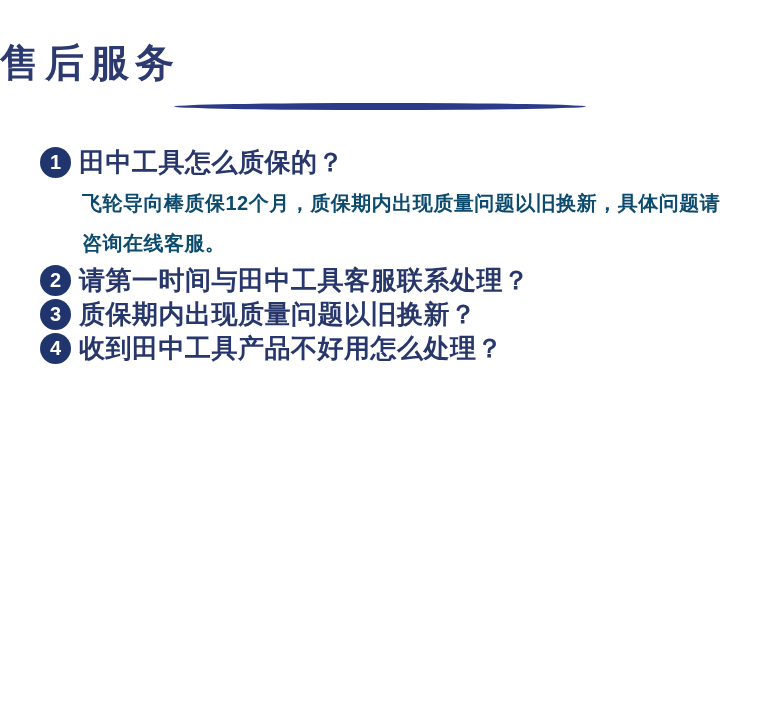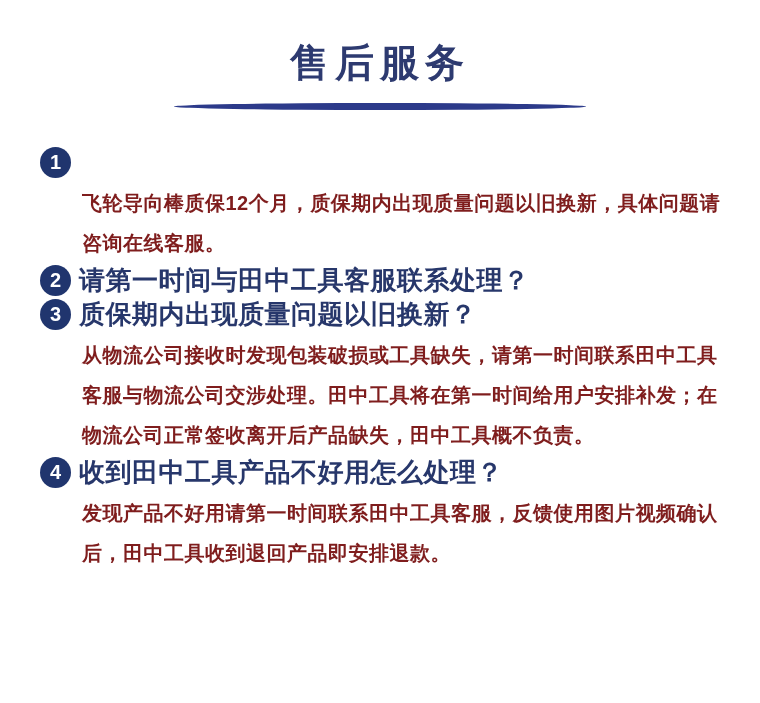--- a/index.html
+++ b/index.html
@@ -12,21 +12,20 @@
     width: 760px;
     height: 703px;
     margin: 0 auto;
     background: #ffffff;
     overflow: hidden;
     font-family: "Liberation Sans", "DejaVu Sans", sans-serif;
     box-sizing: border-box;
   }
   .title {
     margin: 42px 0 0 0;
-    text-align: center;
     font-size: 39px;
     line-height: 42px;
     font-weight: bold;
     letter-spacing: 6px;
     color: #2d3a70;
   }
   .divider {
     width: 412px;
     height: 7px;
     margin: 19px auto 0 auto;
@@ -63,68 +62,67 @@
     color: #27376b;
     white-space: nowrap;
   }
   .a-text {
     width: 640px;
     margin: 4px 0 0 42px;
     font-size: 20px;
     font-weight: bold;
     letter-spacing: 0.5px;
     line-height: 40px;
-    color: #7f1d1d;
+    color: #0c4a6e;
     word-break: break-all;
     overflow-wrap: break-word;
   }
 </style>
 </head>
 <body>
 
 <div class="page">
 
   <h1 class="title">售后服务</h1>
 
   <div class="divider"></div>
 
   <div class="faq">
 
     <div class="faq-item">
       <div class="q-row">
         <span class="badge">
             <span>1</span>
           </span>
+        <span class="q-text">田中工具怎么质保的？</span>
       </div>
       <p class="a-text">飞轮导向棒质保12个月，质保期内出现质量问题以旧换新，具体问题请咨询在线客服。</p>
     </div>
 
     <div class="faq-item">
       <div class="q-row">
         <span class="badge">
             <span>2</span>
           </span>
         <span class="q-text">请第一时间与田中工具客服联系处理？</span>
       </div>
     </div>
 
     <div class="faq-item">
       <div class="q-row">
         <span class="badge">
             <span>3</span>
           </span>
         <span class="q-text">质保期内出现质量问题以旧换新？</span>
       </div>
-      <p class="a-text">从物流公司接收时发现包装破损或工具缺失，请第一时间联系田中工具客服与物流公司交涉处理。田中工具将在第一时间给用户安排补发；在物流公司正常签收离开后产品缺失，田中工具概不负责。</p>
     </div>
 
     <div class="faq-item">
       <div class="q-row">
         <span class="badge">
             <span>4</span>
           </span>
         <span class="q-text">收到田中工具产品不好用怎么处理？</span>
       </div>
-      <p class="a-text">发现产品不好用请第一时间联系田中工具客服，反馈使用图片视频确认后，田中工具收到退回产品即安排退款。</p>
     </div>
 
   </div>
 </div>
 
 </body></html>

